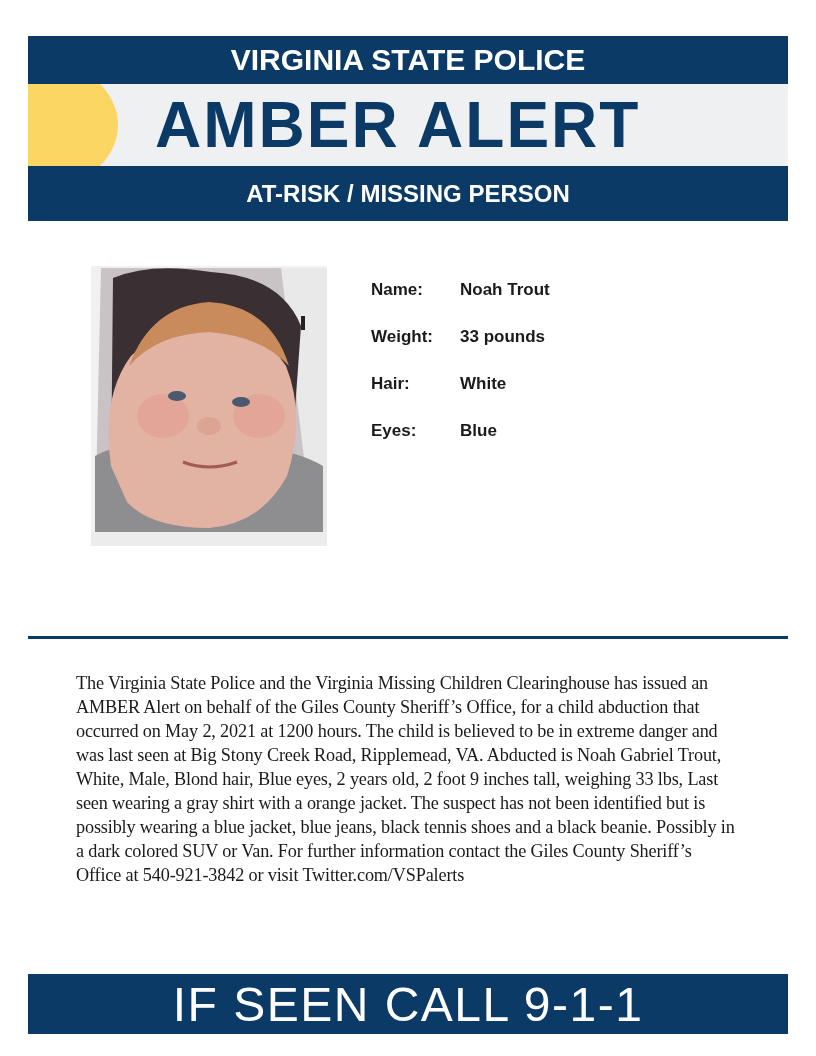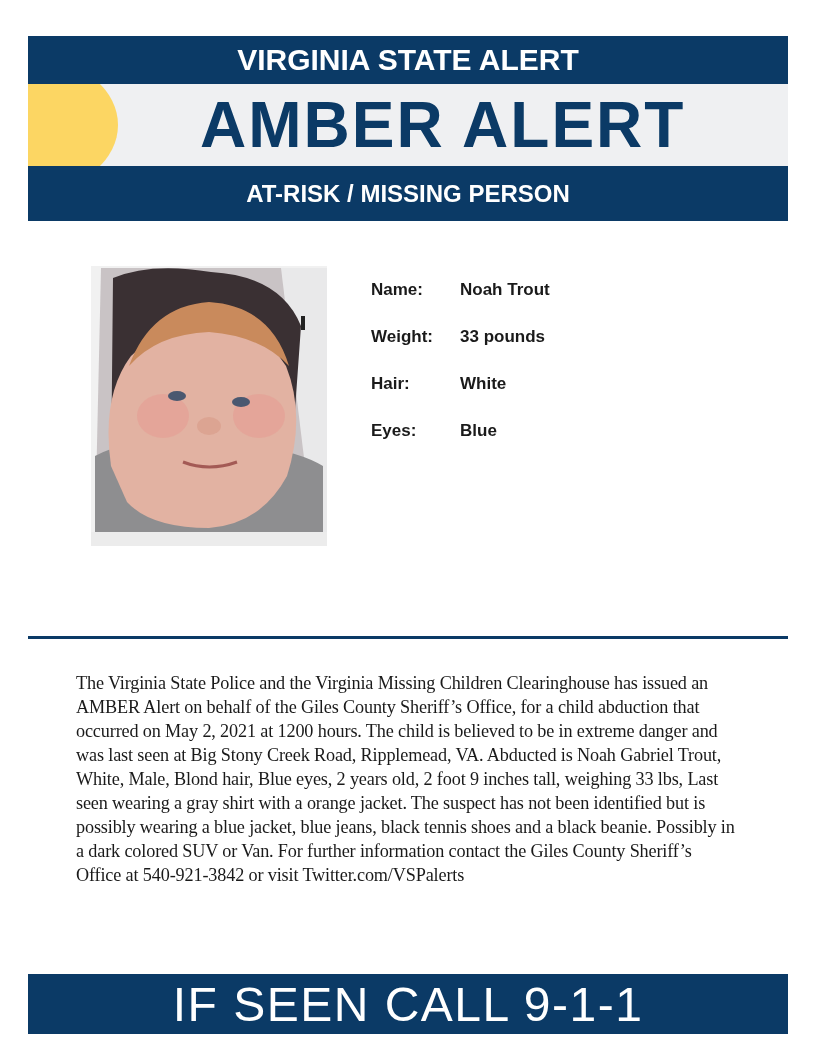--- a/index.html
+++ b/index.html
@@ -16,21 +16,21 @@
       position: absolute; left: 28px; top: 84px; width: 760px; height: 82px;
       background: #eff0f2; overflow: hidden;
     }
     .sun {
       position: absolute; left: -60px; top: -22px; width: 150px; height: 126px;
       background: #fcd663; border-radius: 50%;
     }
     .amber-title {
       position: absolute; left: 127px; top: 0; height: 82px;
       display: flex; align-items: center;
-      color: #0b3a66; font-weight: bold; font-size: 64px; letter-spacing: 2px; margin-left: 45px;
+      color: #0b3a66; font-weight: bold; font-size: 64px; letter-spacing: 2px;
     }
     .header-bottom {
       position: absolute; left: 28px; top: 166px; width: 760px; height: 55px;
       background: #0b3a66; color: #ffffff;
       display: flex; align-items: center; justify-content: center;
       font-weight: bold; font-size: 24px;
     }
 
     .photo {
       position: absolute; left: 91px; top: 266px; width: 236px; height: 280px;
@@ -64,21 +64,21 @@
       position: absolute; left: 28px; top: 974px; width: 760px; height: 60px;
       background: #0b3a66; color: #ffffff;
       display: flex; align-items: center; justify-content: center;
       font-weight: normal; font-size: 48px; letter-spacing: 1.5px;
     }
   </style>
 </head>
 <body>
 
 <div class="header-top">
-  <span>VIRGINIA STATE ALERT</span>
+  <span>VIRGINIA STATE POLICE</span>
 </div>
 
 <div class="header-mid">
   <div class="sun"></div>
   <div class="amber-title">AMBER ALERT</div>
 </div>
 
 <div class="header-bottom">
   <span>AT-RISK / MISSING PERSON</span>
 </div>

